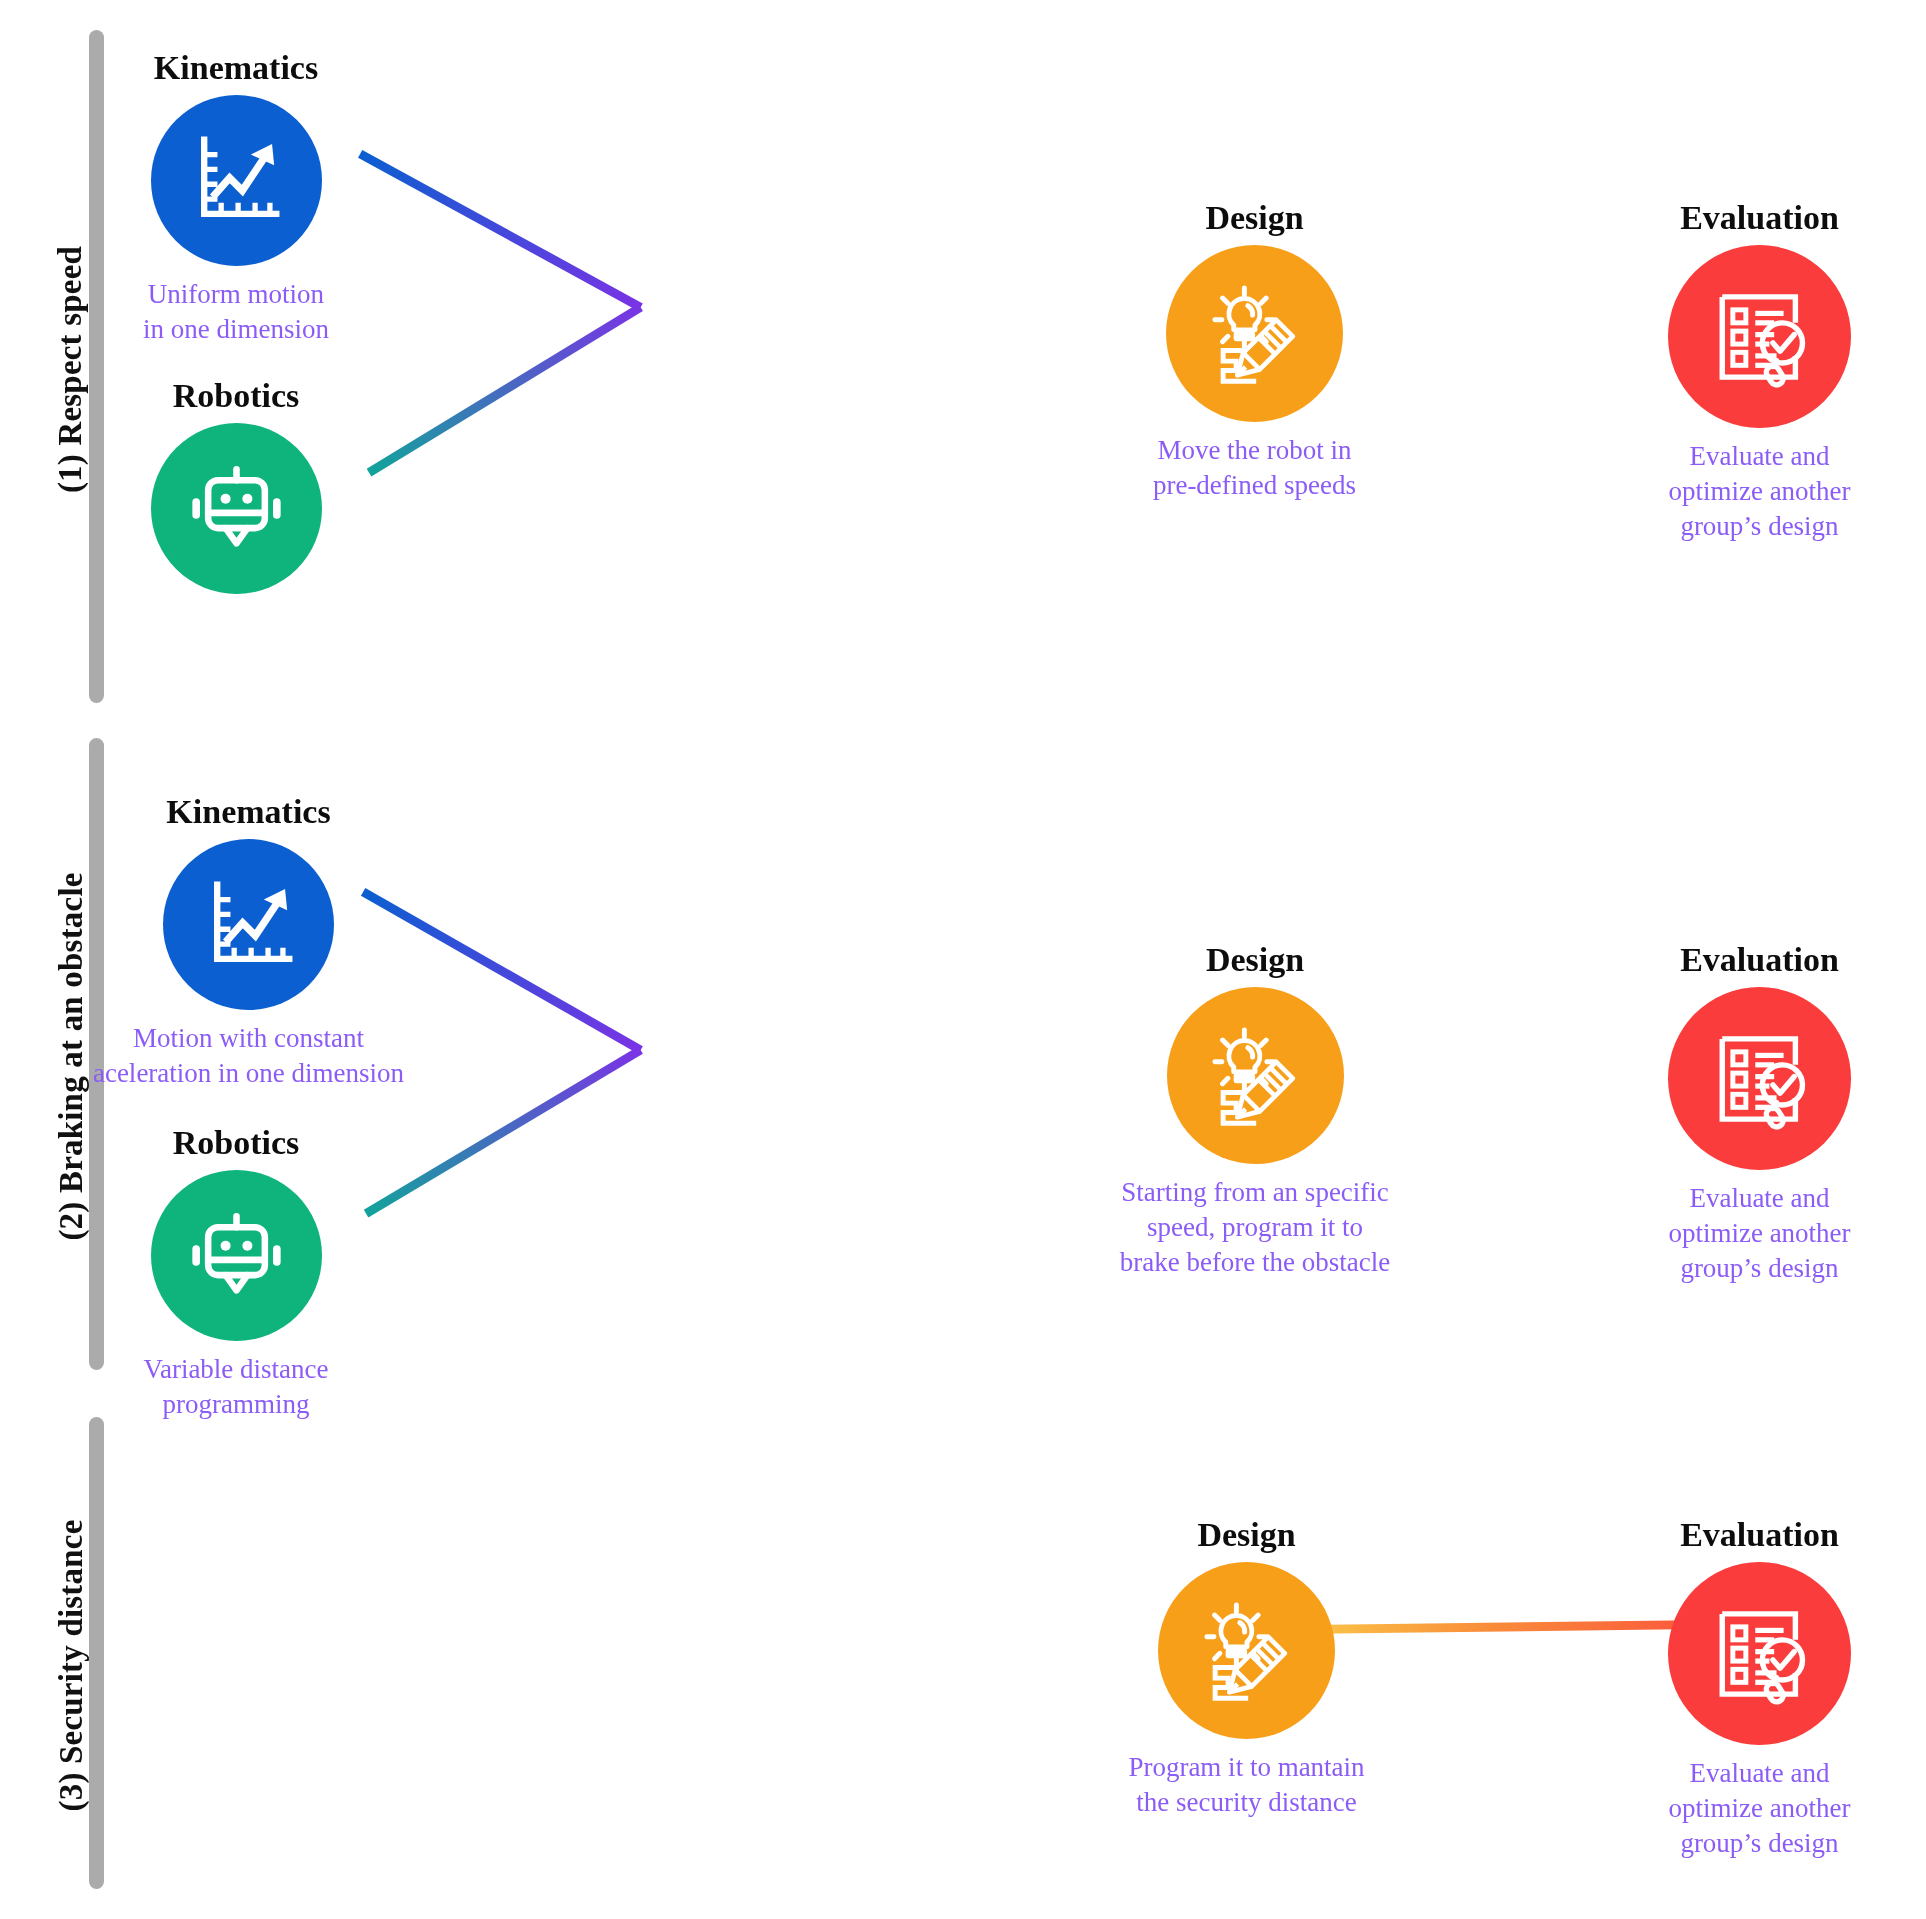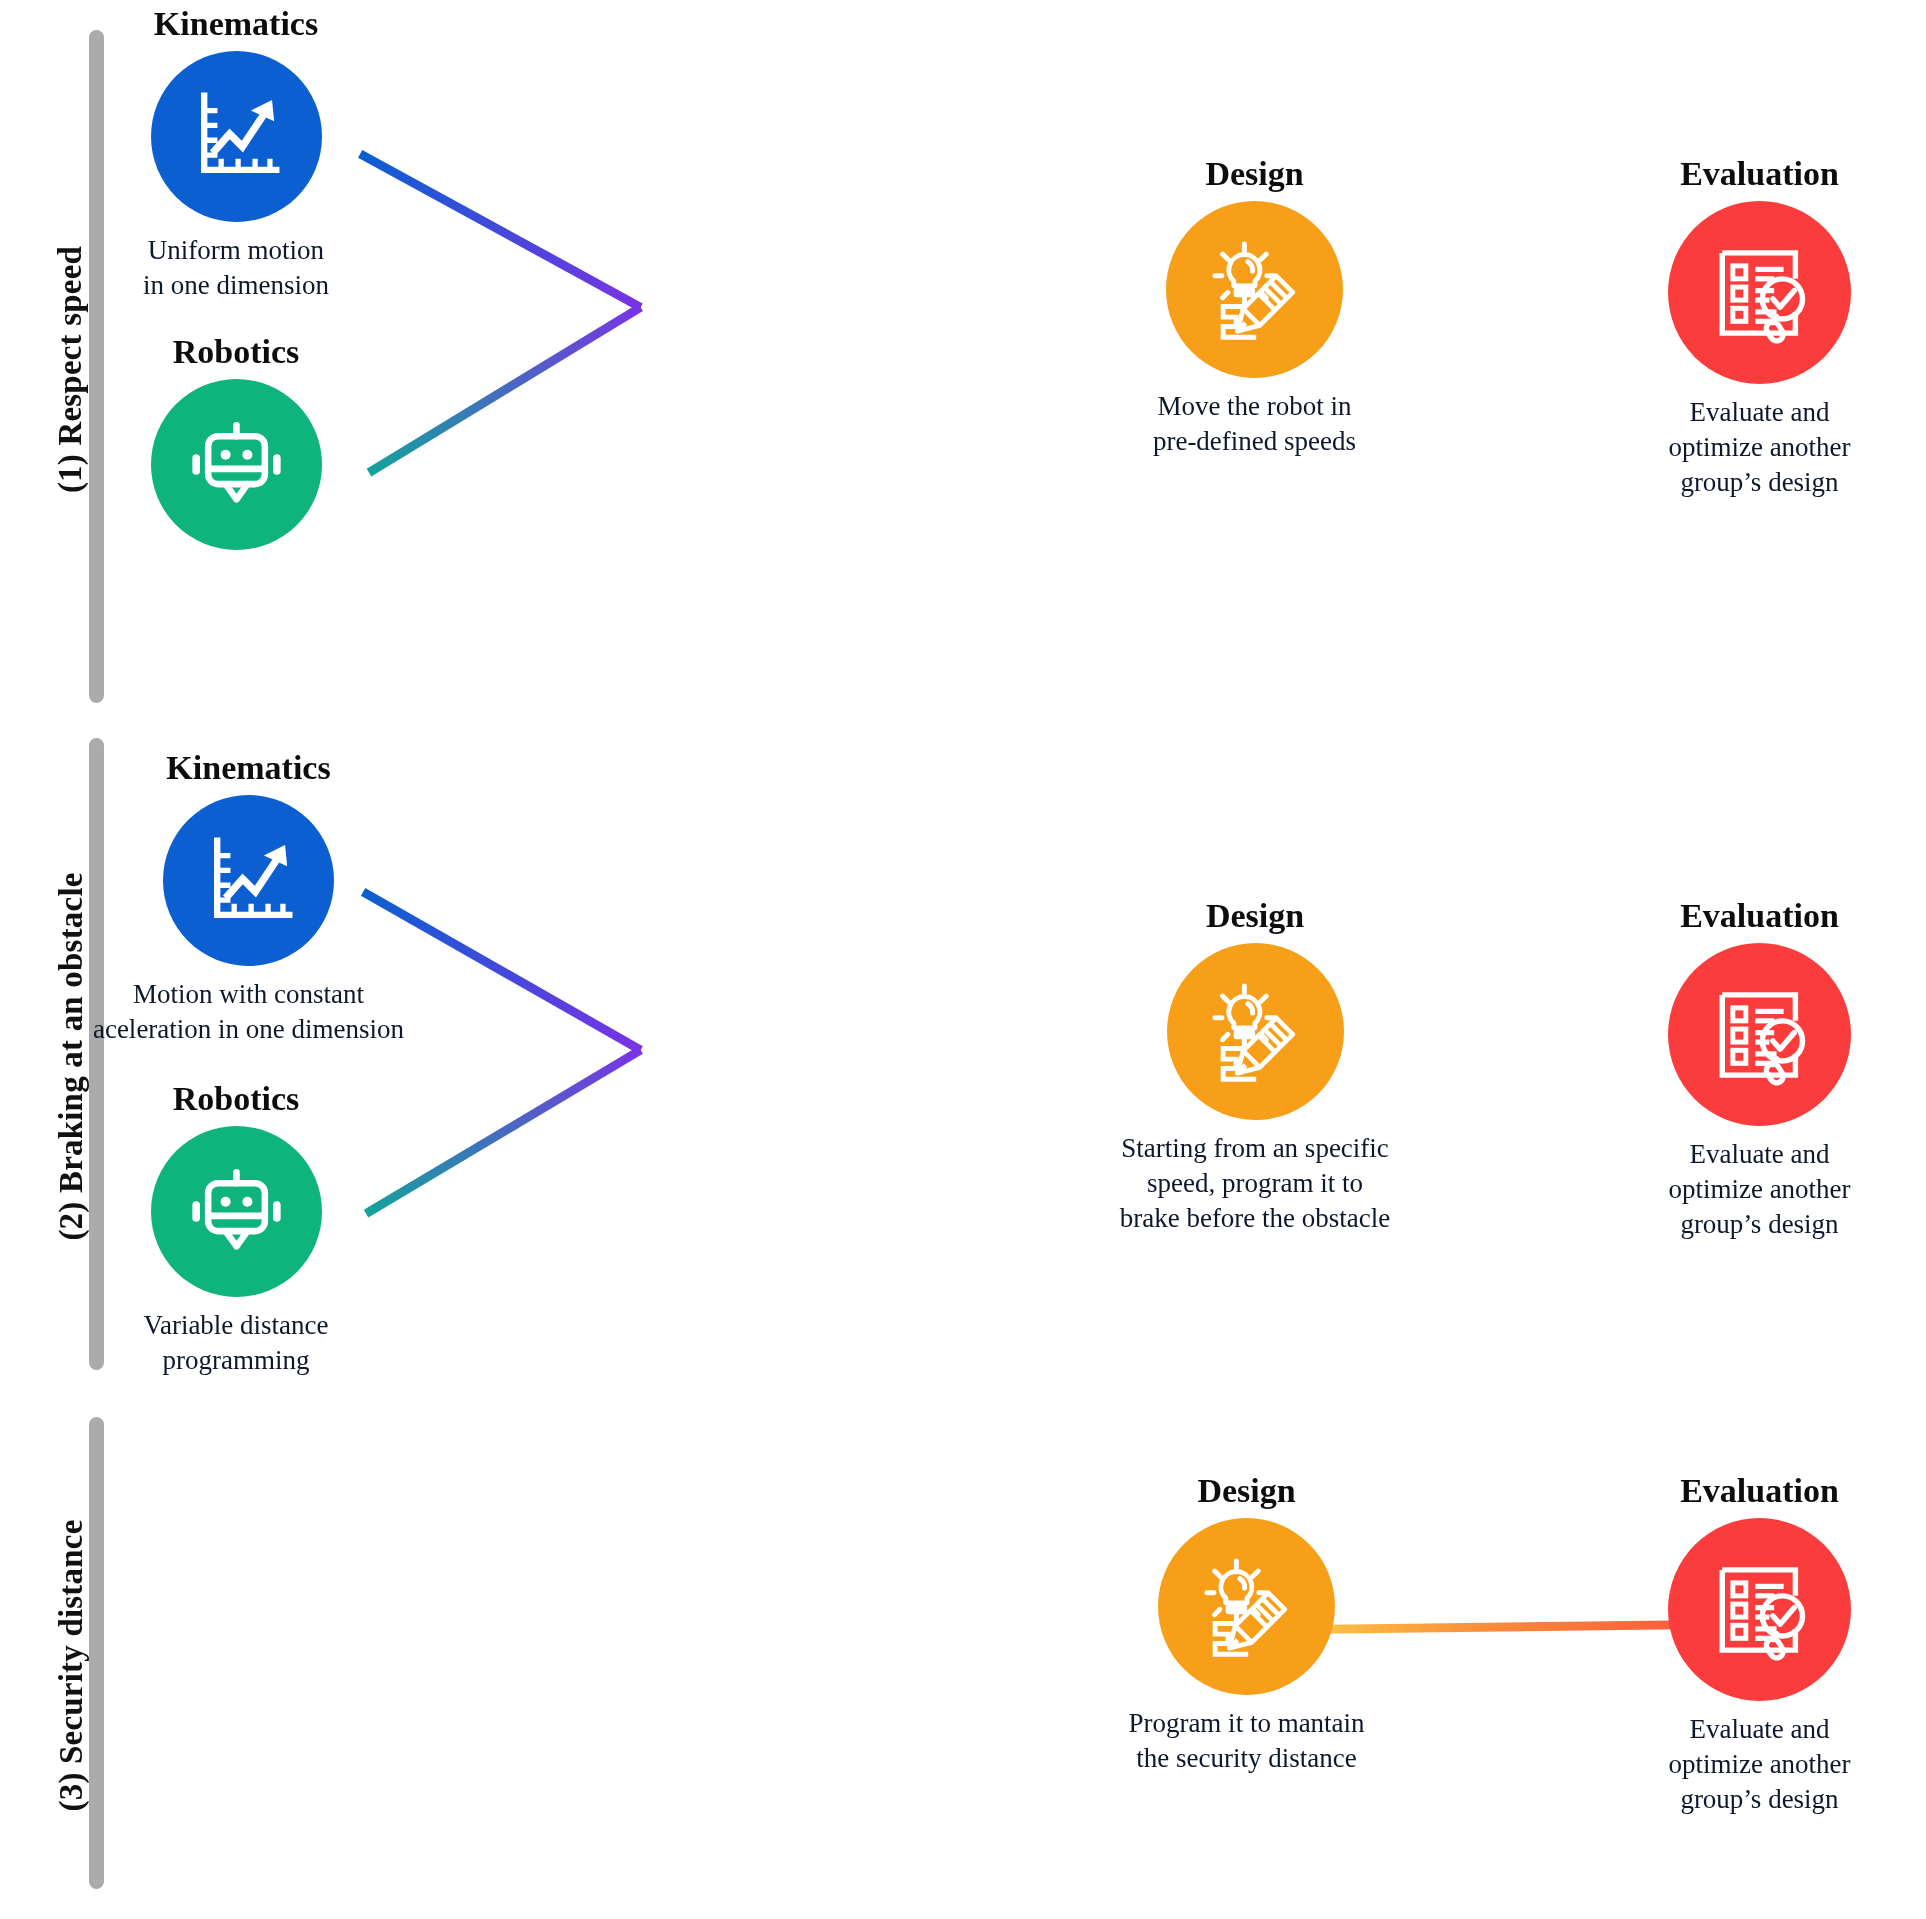--- a/index.html
+++ b/index.html
@@ -21,34 +21,34 @@
     font-family:"Liberation Serif", serif;
     font-weight:bold;color:#111111;
     white-space:nowrap;
     transform-origin:50% 50%;
     transform:rotate(-90deg);
     font-size:33px;
     letter-spacing:0.2px;
   }
 
   
-  .node{position:absolute;z-index:4;display:flex;flex-direction:column;align-items:center;}
+  .node{position:absolute;z-index:4;display:flex;flex-direction:column;align-items:center;margin-top:44px;}
   .node .title{
     font-family:"Liberation Serif", serif;
     font-weight:bold;color:#0d0d0d;
     font-size:34px;line-height:1.08;text-align:center;
     margin-bottom:8.3px;white-space:pre-line;
   }
   .bubble{
     border-radius:50%;display:flex;align-items:center;justify-content:center;
     box-sizing:border-box;
   }
   .node .desc{
     font-family:"Liberation Serif", serif;
-    color:#0f172a;font-size:27px;line-height:1.30;text-align:center;
+    color:#8b5cf6;font-size:27px;line-height:1.30;text-align:center;
     margin-top:10.6px;white-space:pre-line;
   }
   .sz-290{width:171px;height:171px;}
   .sz-300{width:177px;height:177px;}
   .sz-310{width:183px;height:183px;}
 
   svg.glyph{display:block;}
 </style>
 </head>
 <body>

